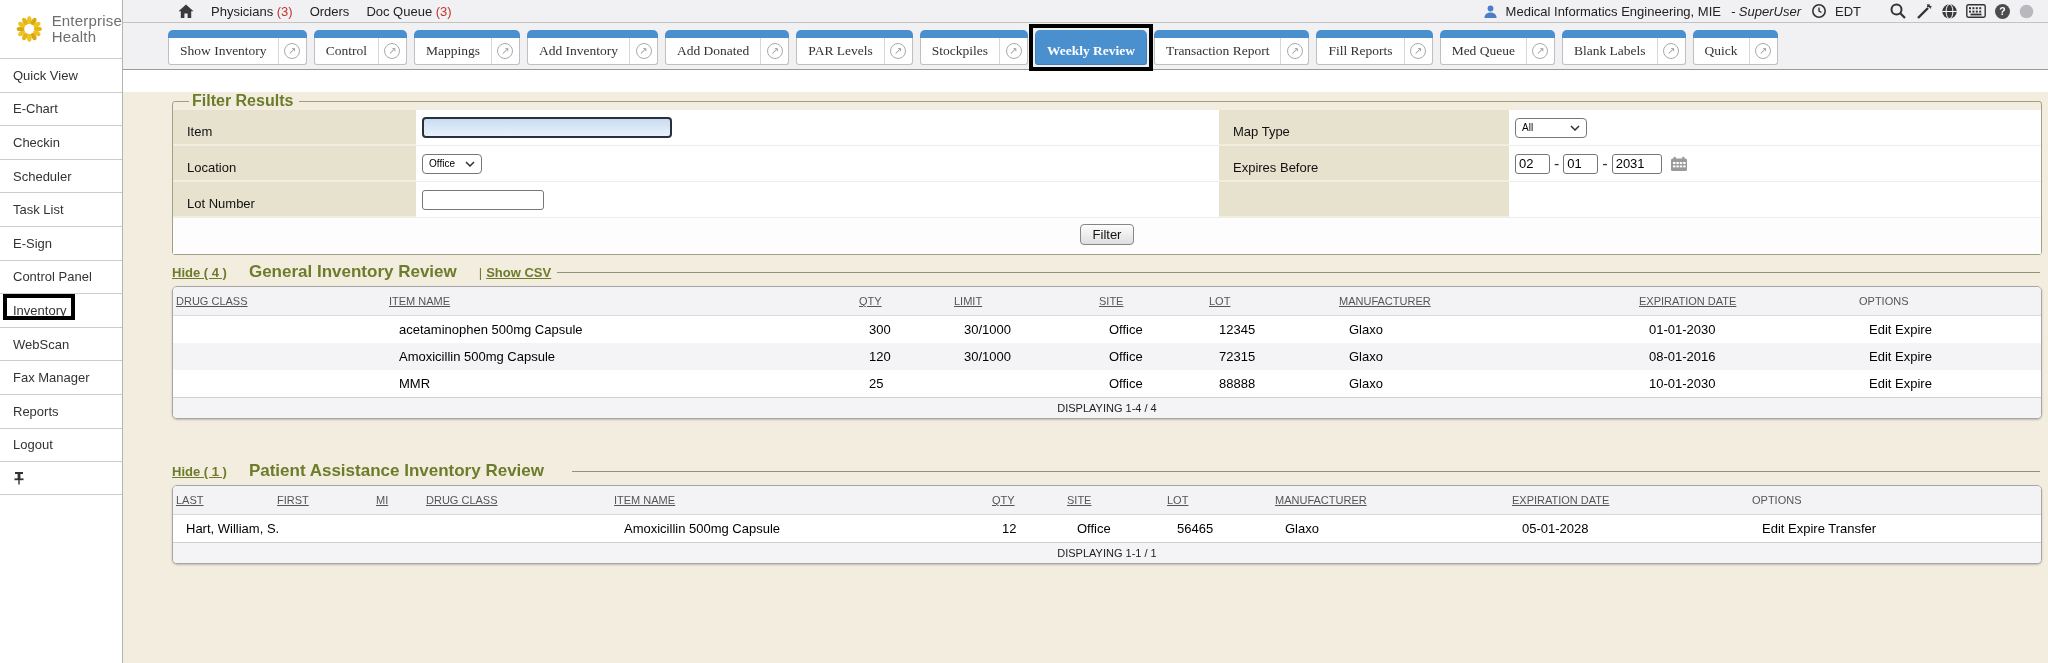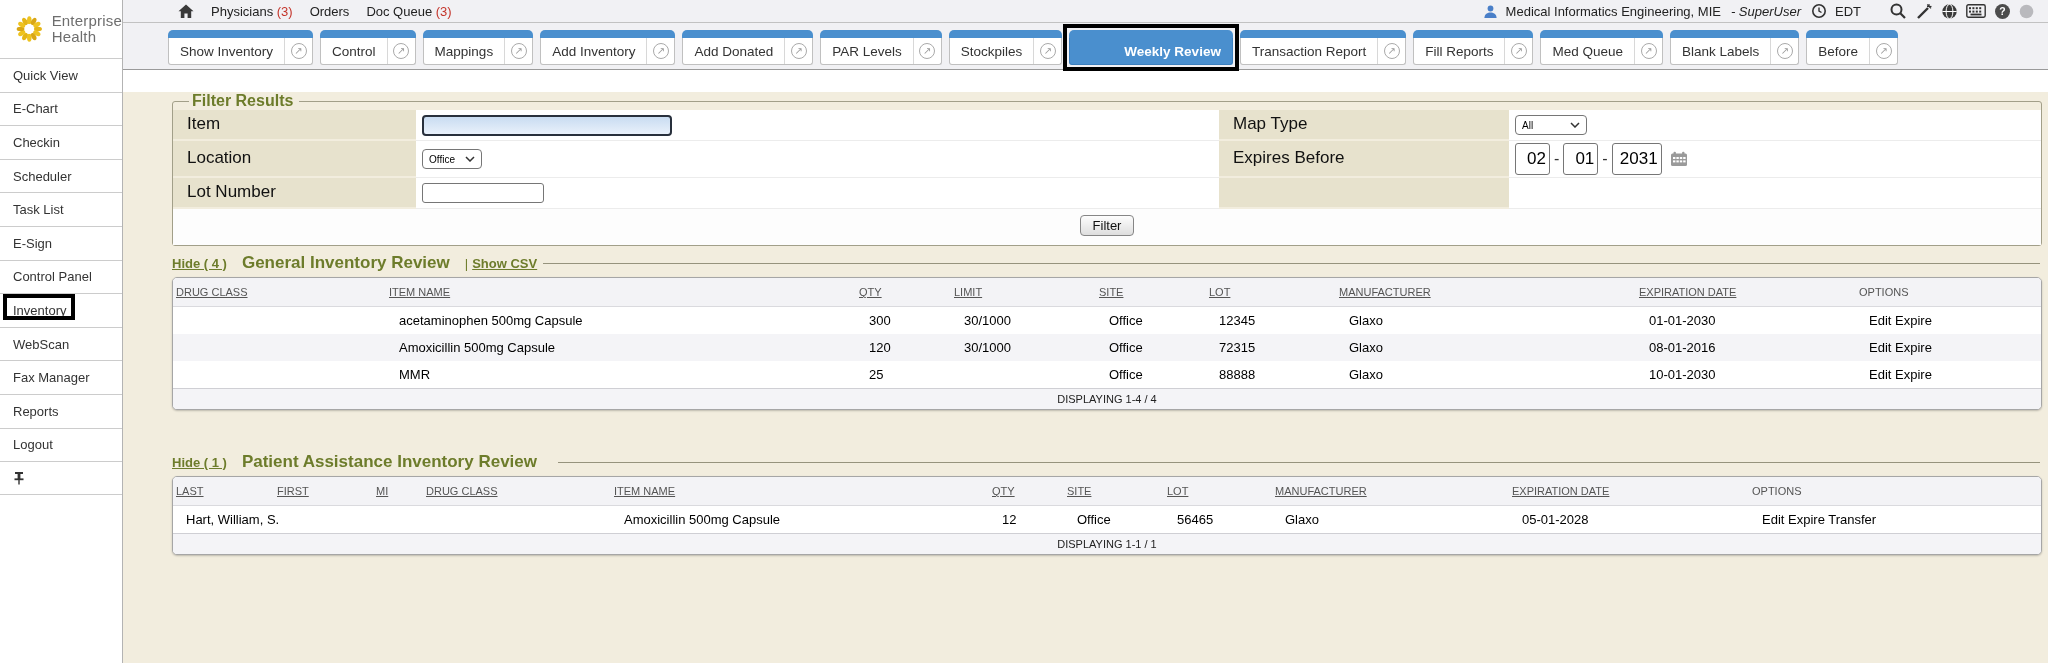--- a/index.html
+++ b/index.html
@@ -23,63 +23,63 @@
     align-items:center;padding:0 14px 0 55px;font-size:13px;color:#222;}
   .topnav{display:flex;gap:17px;margin-left:17px;}
   .topnav-item{cursor:pointer;white-space:nowrap;}
   .topnav-item .count{color:#c4342a;}
   .topbar-right{margin-left:auto;display:flex;align-items:center;gap:8px;font-size:13px;color:#222;}
   .role{font-style:italic;margin:0 2px 0 2px;}
   .tz{margin-right:20px;}
 
   
   .tabrow{height:47px;background:#f1f1f4;border-bottom:1px solid #9a9a9a;display:flex;
-    align-items:flex-start;padding:7px 0 0 45px;gap:7px;}
+    align-items:flex-start;padding:7px 0 0 45px;gap:7px;font-family:Liberation Serif, serif;}
   .tab{display:flex;flex-direction:column;cursor:pointer;}
   .tab-top{height:8px;background:#4a8fce;border-radius:5px 5px 0 0;}
   .tab-body{display:flex;align-items:stretch;background:#fff;border:1px solid #c0c0c0;border-top:none;
     border-radius:0 0 3px 3px;height:27px;}
   .tab-label{padding:0 11px;font-size:13.5px;color:#333;display:flex;align-items:center;white-space:nowrap;}
   .tab-help{width:28px;border-left:1px solid #d8d8d8;display:flex;align-items:center;justify-content:center;}
   .help-circle{width:16px;height:16px;border:1px solid #aaa;border-radius:50%;color:#999;font-size:10px;
     display:flex;align-items:center;justify-content:center;line-height:1;}
   .tab.selected{outline:4px solid #000;outline-offset:2px;}
   .tab.selected .tab-top{border-radius:5px 5px 0 0;}
-  .tab.selected .tab-body{background:#4a8fce;border-color:#3c7fbd;padding-left:43px;}
+  .tab.selected .tab-body{background:#4a8fce;border-color:#3c7fbd;}
   .tab.selected .tab-label{color:#fff;font-weight:bold;}
 
   
   .content{position:relative;height:592px;background:#f2edde;padding:0 8px 0 49px;}
 
   
   fieldset.filter-fieldset{border:1px solid #a29f89;border-radius:3px;margin:22px 0 0 0;padding:0;}
   fieldset.filter-fieldset legend{color:#6d7c2b;font-weight:bold;font-size:16px;padding:0 6px 0 3px;margin-left:16px;}
   .filter-grid{display:grid;grid-template-columns:243px 803px 290px 532px;}
-  .flabel{background:#e7e2cd;border-bottom:2px solid #f2edde;font-size:17px;color:#111;
-    padding:4px 0 5px 14px;display:flex;align-items:center;}
+  .flabel{background:#e7e2cd;border-bottom:2px solid #f2edde;font-size:13px;color:#111;
+    padding:14px 0 5px 14px;display:flex;align-items:center;}
   .ffield{background:#fff;border-bottom:1px solid #ececec;padding:2px 6px;display:flex;align-items:center;gap:4px;}
   .item-input{width:250px;height:21px;border:2px solid #28303c;border-radius:4px;
     background:linear-gradient(180deg,#c9dcf1,#e9f1fb);outline:none;padding:0 4px;font-size:13px;}
   .text-input{width:122px;height:20px;border:1px solid #767676;border-radius:3px;padding:0 4px;font-size:13px;}
   .select-box{display:inline-flex;align-items:center;gap:10px;border:1px solid #767676;border-radius:4px;
     background:#fff;font-size:10px;padding:2px 6px;cursor:pointer;min-height:20px;}
   .select-box.wide{min-width:72px;justify-content:space-between;}
-  .date-input{height:32px;border:1px solid #767676;border-radius:3px;padding:0 3px;font-size:17px;text-align:right;}
+  .date-input{height:20px;border:1px solid #767676;border-radius:3px;padding:0 3px;font-size:13px;}
   .w-mm{width:35px;} .w-dd{width:35px;} .w-yy{width:50px;}
   .date-dash{color:#333;}
   .filter-btn-row{background:#fdfdfd;text-align:center;padding:6px 0 9px;}
   .filter-btn{font-family:"Liberation Sans",sans-serif;font-size:13px;color:#111;padding:2px 12px;
     border:1px solid #868686;border-radius:4px;background:linear-gradient(#fdfdfd,#dedede);cursor:pointer;}
 
   
   .section-general{margin-top:7px;}
   .section-assist{margin-top:42px;}
   .sec-head{display:flex;align-items:center;}
   .sec-link{color:#6d7c2b;font-weight:bold;font-size:13px;text-decoration:underline;cursor:pointer;white-space:nowrap;}
-  .sec-title{color:#6d7c2b;font-weight:bold;font-size:17px;margin:0 15px;white-space:nowrap;}
+  .sec-title{color:#6d7c2b;font-weight:bold;font-size:17px;margin:0 22px;white-space:nowrap;}
   .sec-sep{color:#6d7c2b;font-size:13px;margin:0 4px 0 0;}
   .sec-line{flex:1;border-top:1px solid #96937d;margin-left:6px;}
 
   table.data-table{width:100%;border-collapse:separate;border-spacing:0;background:#fff;
     border:1px solid #a6a6a6;border-radius:5px;overflow:hidden;margin-top:4px;table-layout:fixed;
     box-shadow:0 1px 2px rgba(0,0,0,.22);}
   table.data-table th{background:#f3f3f6;color:#555;font-size:11px;font-weight:normal;text-align:left;
     padding:8px 4px 8px 3px;border-bottom:1px solid #dadade;white-space:nowrap;overflow:visible;}
   .col-underline{text-decoration:underline;cursor:pointer;}
   table.data-table td{padding:6px 4px 6px 13px;font-size:13px;color:#000;white-space:nowrap;overflow:visible;}
@@ -325,21 +325,21 @@
         <div class="tab-body">
           <span class="tab-label">Blank Labels</span>
           <span class="tab-help">
             <span class="help-circle">↗</span>
           </span>
         </div>
       </div>
       <div class="tab">
         <div class="tab-top"></div>
         <div class="tab-body">
-          <span class="tab-label">Before</span>
+          <span class="tab-label">Quick</span>
           <span class="tab-help">
             <span class="help-circle">↗</span>
           </span>
         </div>
       </div>
     </div>
 
   <div class="content">
 
     <fieldset class="filter-fieldset">

